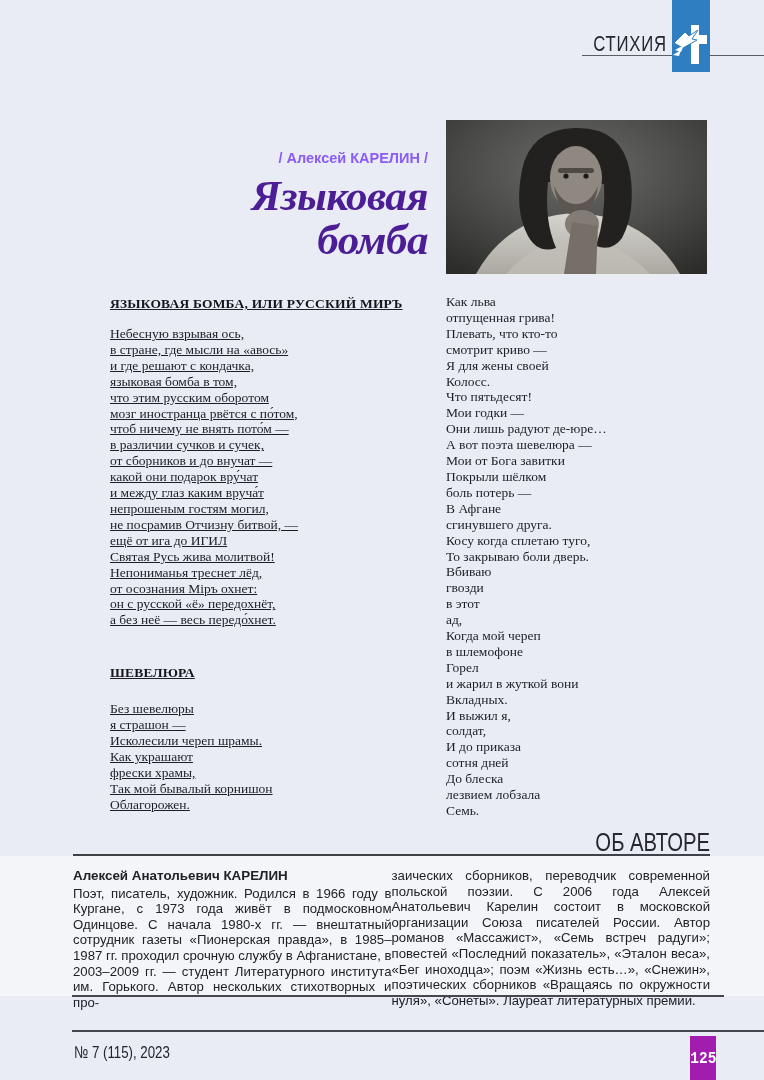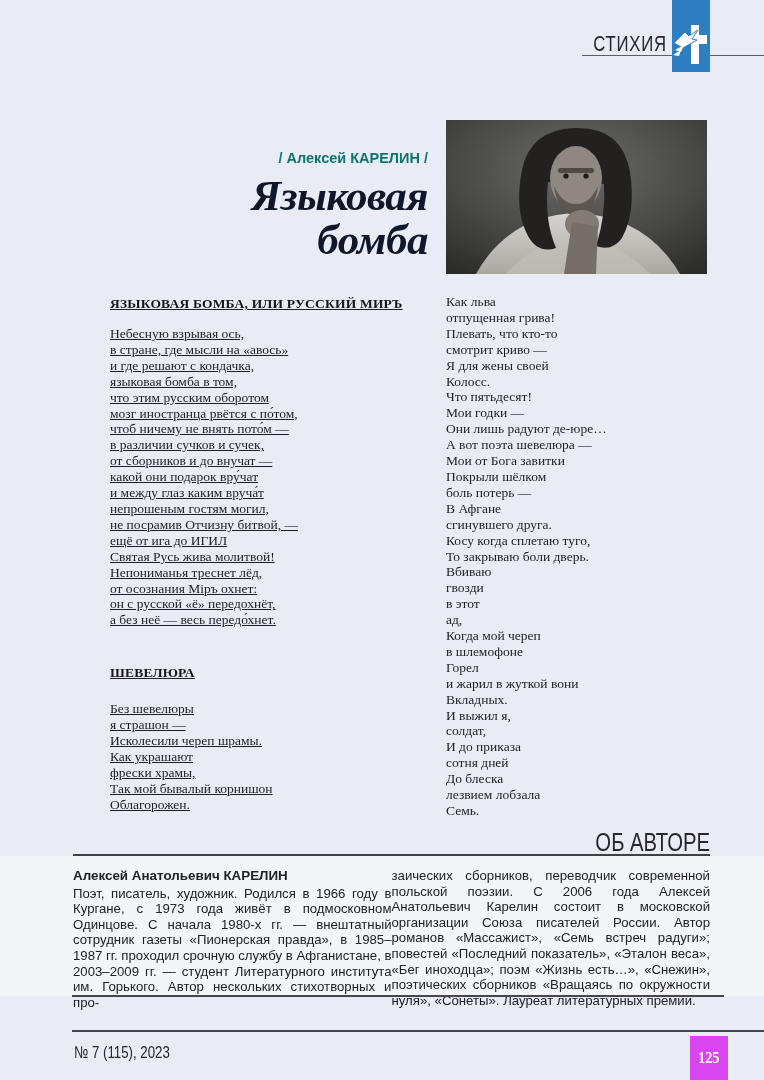--- a/index.html
+++ b/index.html
@@ -16,26 +16,26 @@
     transform:scaleX(0.76); transform-origin:100% 50%;
   }
   .header-line { position:absolute; left:582px; top:55px; width:182px; height:1px; background:#5a5e66; }
   .rubric-banner {
     position:absolute; left:672px; top:0; width:38px; height:72px;
     background:#2e7ec1; display:flex; align-items:flex-end; justify-content:center;
   }
   
   .kicker {
     position:absolute; top:150px; right:336px;
-    font-family:"Liberation Sans", sans-serif; font-weight:700; font-size:14.5px; color:#0f766e;
+    font-family:"Liberation Sans", sans-serif; font-weight:700; font-size:14.5px; color:#8b5cf6;
   }
   .title {
     position:absolute; top:174px; right:336px; text-align:right;
     font-style:italic; font-weight:700; font-size:43px; line-height:44px;
-    color:#0f172a; letter-spacing:-0.5px;
+    color:#4c1d95; letter-spacing:-0.5px;
   }
   
   .photo { position:absolute; left:446px; top:120px; width:261px; height:154px; }
   .photo svg { display:block; }
   
   .col-left  { position:absolute; left:110px; top:296px; width:330px;text-decoration:underline; }
   .col-right { position:absolute; left:446px; top:294px; width:300px; }
   .poem-heading {
     font-weight:700; font-size:13.5px; line-height:16px; color:#14161a;
     letter-spacing:0.2px; margin:0 0 14px 0;
@@ -60,24 +60,24 @@
   .about-name { font-weight:700; font-size:13.4px; margin:0 0 2px 0; text-align:left; }
   .about-bottom-line { position:absolute; left:72px; top:995px; width:652px; height:2px; background:#44484e; }
   
   .footer-line { position:absolute; left:72px; top:1030px; width:692px; height:2px; background:#44484e; }
   .footer-issue {
     position:absolute; left:74px; top:1043px;
     font-family:"Liberation Sans", sans-serif; font-size:17px; color:#23252a;
     transform:scaleX(0.78); transform-origin:0 50%;
   }
   .page-badge {
-    position:absolute; left:690px; top:1036px; width:38px; height:44px;
-    background:#d946ef; color:#ffffff;
+    position:absolute; left:690px; top:1036px; width:26px; height:44px;
+    background:#a21caf; color:#ffffff;
     display:flex; align-items:center; justify-content:center;
-    font-family:Liberation Serif, serif; font-weight:700; font-size:17px;
+    font-family:Liberation Mono, monospace; font-weight:700; font-size:17px;
   }
   .page-badge span { transform:scaleX(0.85); }
 </style>
 </head>
 <body>
 
 <div class="page">
 
   <div class="rubric">СТИХИЯ</div>
   <div class="header-line"></div>

